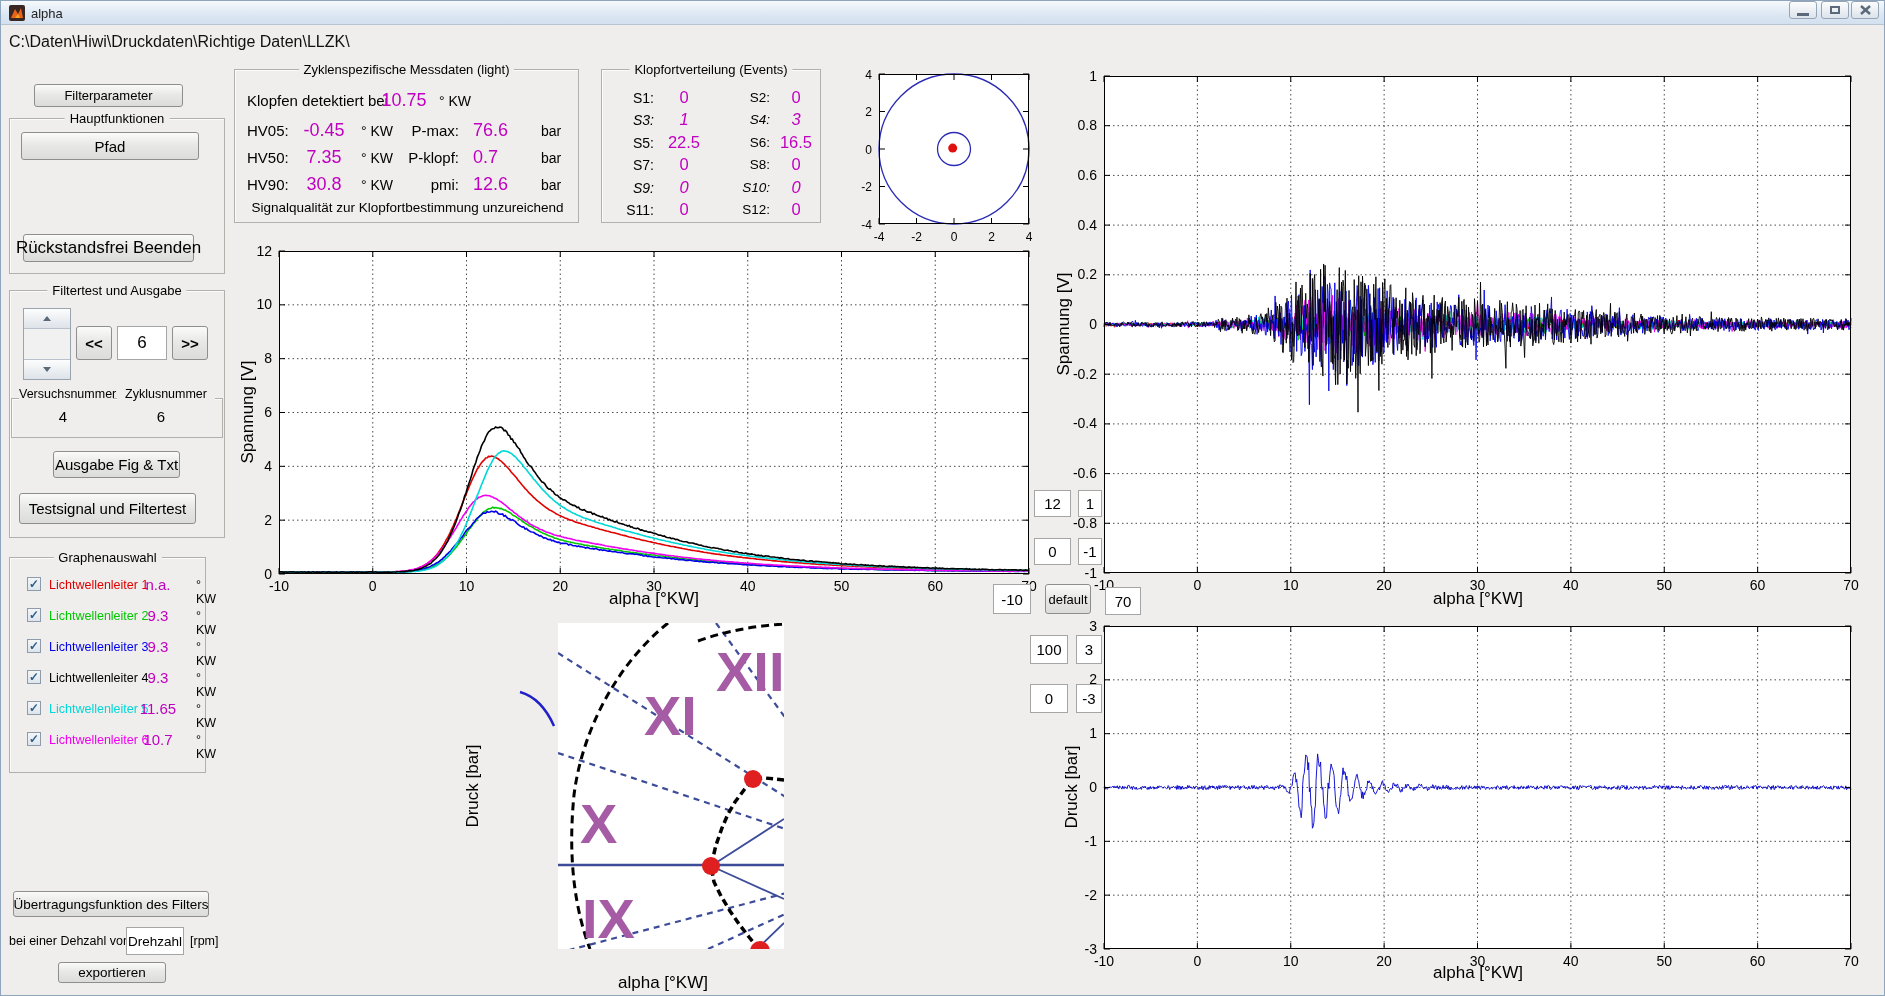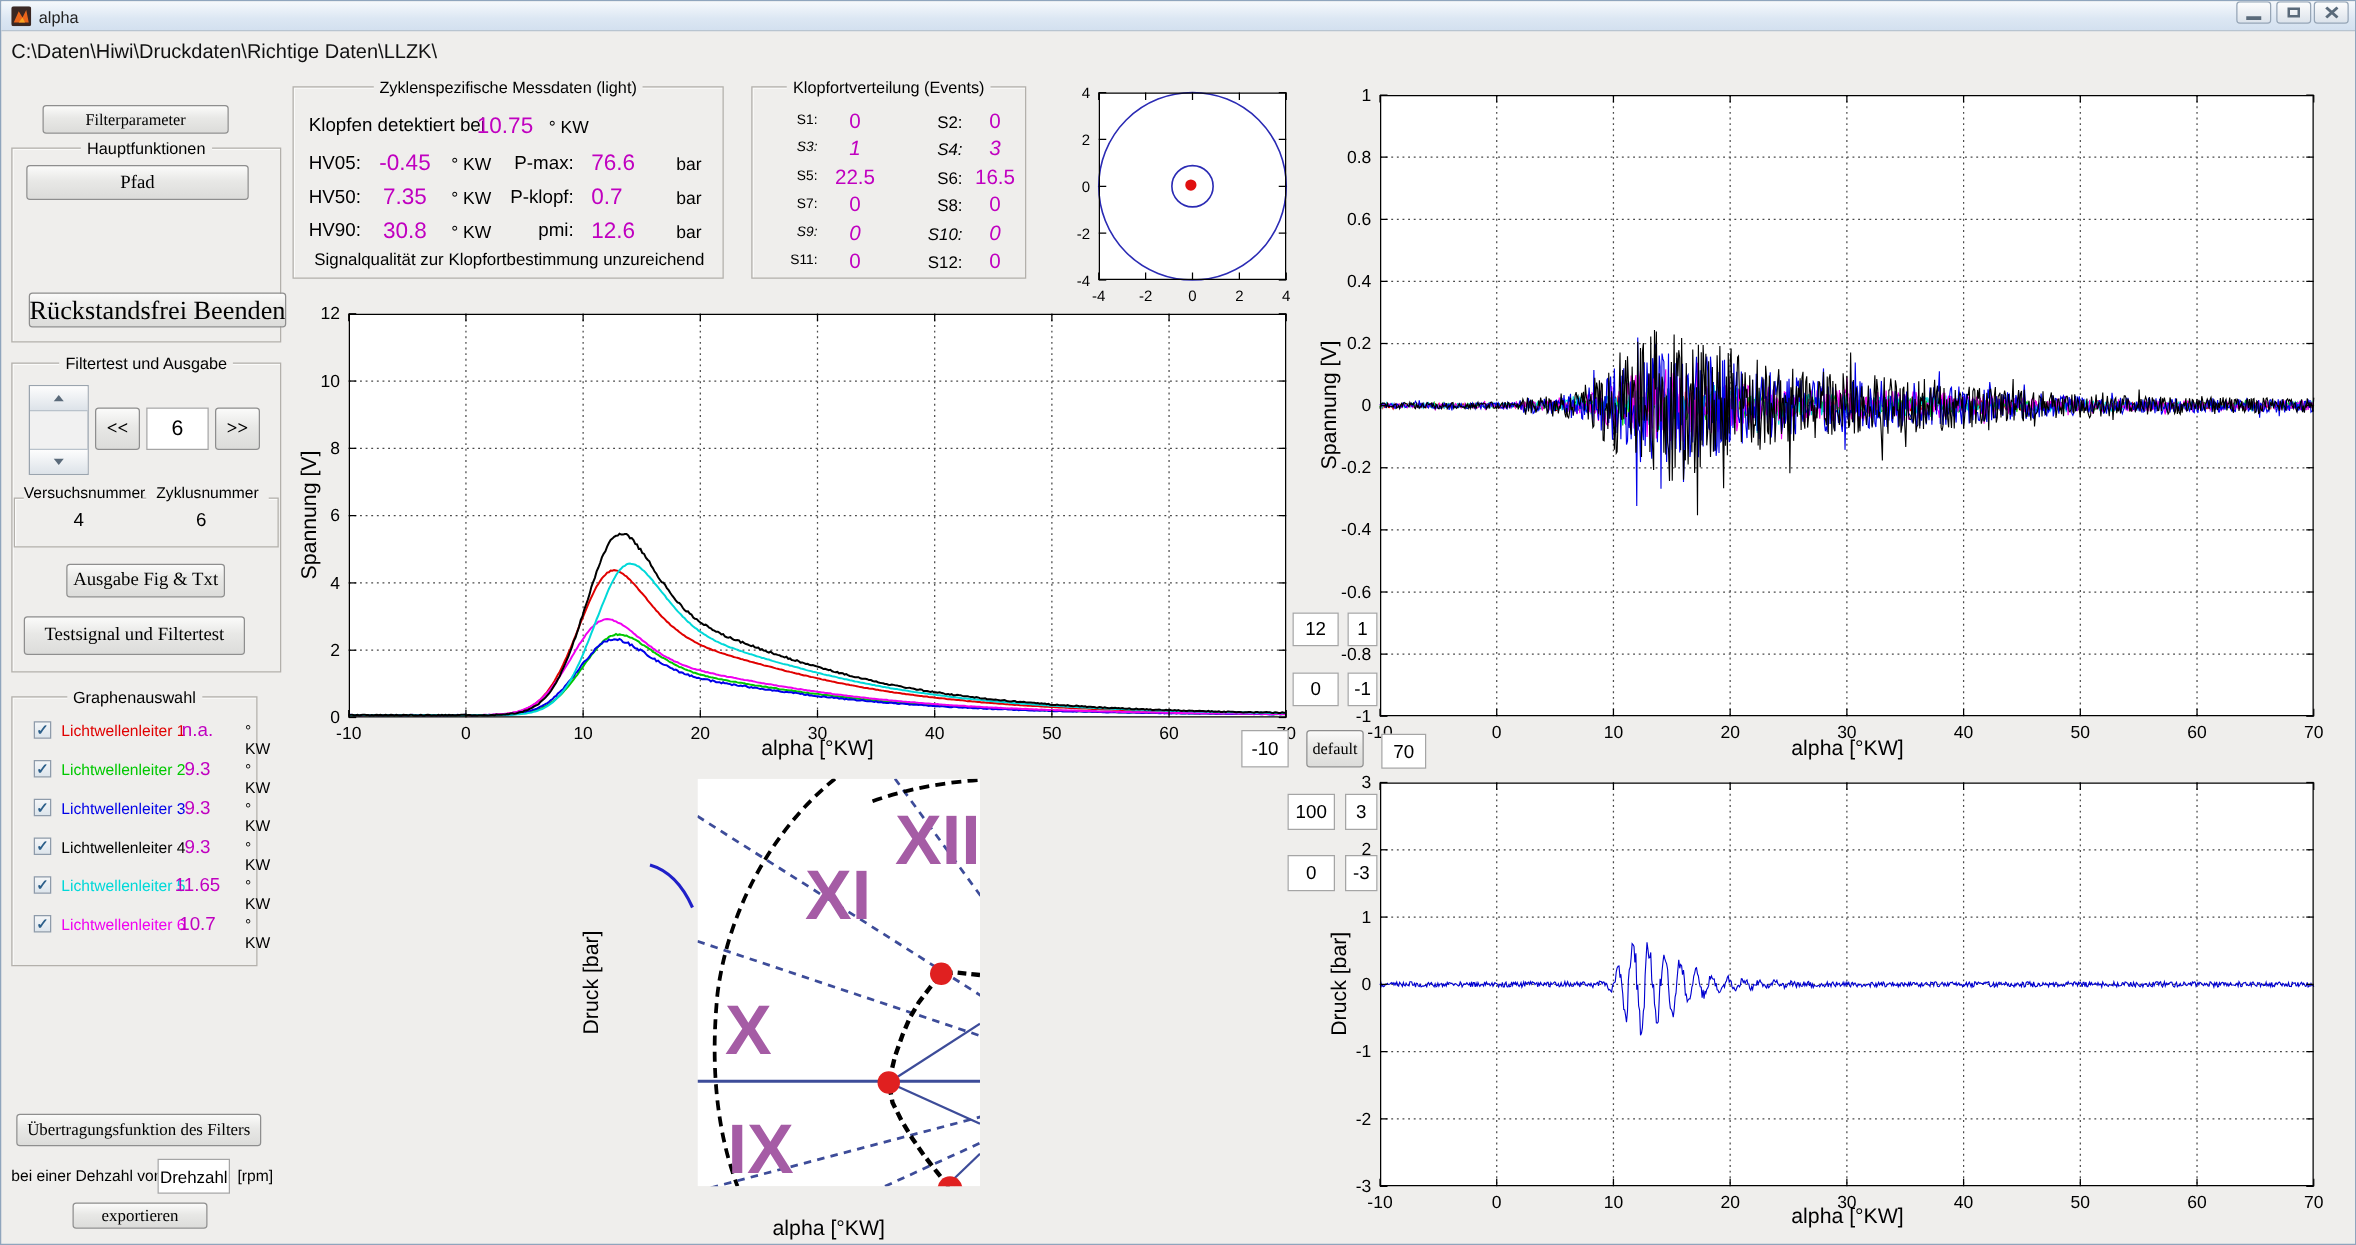--- a/index.html
+++ b/index.html
@@ -7,41 +7,41 @@
   #app{position:relative;width:1885px;height:996px;background:#EFEEEC;
        font-family:"Liberation Sans",sans-serif;overflow:hidden;border:1px solid #8FA5BD}
   .titlebar{position:absolute;left:0;top:0;width:100%;height:24px;
        background:linear-gradient(#F6F9FC,#DCE7F3 60%,#D3E0EF);border-bottom:1px solid #B8C4D0;}
   .wtitle{position:absolute;left:30px;top:5px;font-size:13px;color:#222}
   .ctl{position:absolute;width:28px;height:18px;border:1px solid #96A5B6;border-radius:3px;
        background:linear-gradient(#FDFDFD,#DCE3EB);display:flex;align-items:center;justify-content:center}
   .pathbar{position:absolute;left:8px;top:32px;font-size:16px;color:#111}
   .btn{position:absolute;display:flex;align-items:center;justify-content:center;
        background:linear-gradient(#FBFBFA,#E8E8E6 45%,#DCDCDA);border:1px solid #8E8E8E;
-       border-radius:3px;font-family:Liberation Serif, serif;font-size:14px;color:#000;white-space:nowrap}
+       border-radius:3px;font-family:Liberation Sans, sans-serif;font-size:14px;color:#000;white-space:nowrap}
   .edit{position:absolute;background:#FFFFFF;border:1px solid #A5A5A5;
        display:flex;align-items:center;justify-content:center;font-size:15px;color:#000}
   .group{position:absolute;border:1px solid #B3B0AB;box-shadow:inset 1px 1px 0 #FBFBFA}
   .glabel{position:absolute;top:-8px;left:50%;transform:translateX(-50%);
        background:#EFEEEC;padding:0 5px;font-size:13px;white-space:nowrap;color:#000}
   .lbl{position:absolute;white-space:nowrap;color:#000}
   .mag{color:#C000C0}
   .plot{position:absolute}
   .plot svg{font-family:"Liberation Sans",sans-serif}
   .xlabel{position:absolute;font-size:17px;text-align:center;color:#000}
   .vlabel{position:absolute;transform:rotate(-90deg);font-size:17px;text-align:center;color:#000;white-space:nowrap}
   .ch-row{position:absolute;left:0;width:100%;height:20px}
   .cb{position:absolute;left:17px;top:1px;width:14px;height:14px;border:1px solid #8E9BAA;
       background:linear-gradient(#F4F6F8,#DDE5EC);display:flex;align-items:center;justify-content:center}
   .cbt{font-size:12px;line-height:1;color:#2C5F8A;margin-top:-1px;font-weight:bold}
   .ch-label{position:absolute;left:39px;top:2px;font-size:12.5px}
   .ch-val{position:absolute;left:116px;top:0;width:64px;text-align:center;font-size:15px}
   .ch-unit{position:absolute;left:186px;top:2px;font-size:12.5px}
   .k-row{position:absolute;left:0;width:100%;height:20px}
-  .k-l1{position:absolute;left:2px;width:50px;text-align:right;font-size:11px}
+  .k-l1{position:absolute;left:2px;width:50px;text-align:right;font-size:14px}
   .k-v1{position:absolute;left:58px;top:-2px;width:48px;text-align:center;font-size:16.5px}
   .k-l2{position:absolute;left:104px;width:64px;text-align:right;font-size:13.5px}
   .k-v2{position:absolute;left:170px;top:-2px;width:48px;text-align:center;font-size:16.5px}
   .m-row{position:absolute;left:0;width:100%;height:22px}
   .m-l{position:absolute;left:12px;font-size:15px}
   .m-v{position:absolute;left:56px;top:-2px;width:66px;text-align:center;font-size:18px}
   .m-u{position:absolute;left:126px;top:1px;font-size:14px}
   .m-l2{position:absolute;left:158px;width:66px;text-align:right;font-size:15px}
   .m-v2{position:absolute;left:238px;top:-2px;width:56px;font-size:18px}
   .m-u2{position:absolute;left:306px;top:1px;font-size:14px}
@@ -79,21 +79,21 @@
   </div>
 
   <div class="pathbar">C:\Daten\Hiwi\Druckdaten\Richtige Daten\LLZK\</div>
 
   <div class="btn" style="left:33px;top:83px;width:149px;height:23px;font-size:13px">Filterparameter</div>
 
   <div class="group" style="left:8px;top:117px;width:216px;height:156px">
     <span class="glabel">Hauptfunktionen</span>
   </div>
   <div class="btn" style="left:20px;top:131px;width:178px;height:28px;font-size:15px">Pfad</div>
-  <div class="btn" style="left:22px;top:233px;width:206px;height:28px;font-size:21px">Rückstandsfrei Beenden</div>
+  <div class="btn" style="left:22px;top:233px;width:171px;height:28px;font-size:17px">Rückstandsfrei Beenden</div>
 
   <div class="group" style="left:8px;top:289px;width:216px;height:248px">
     <span class="glabel">Filtertest und Ausgabe</span>
   </div>
 
   <div class="sl" style="left:22px;top:307px;width:48px;height:72px">
     <div class="sl-btn sl-top">
       <span class="arr-up"></span>
     </div>
     <div class="sl-btn sl-bot">

